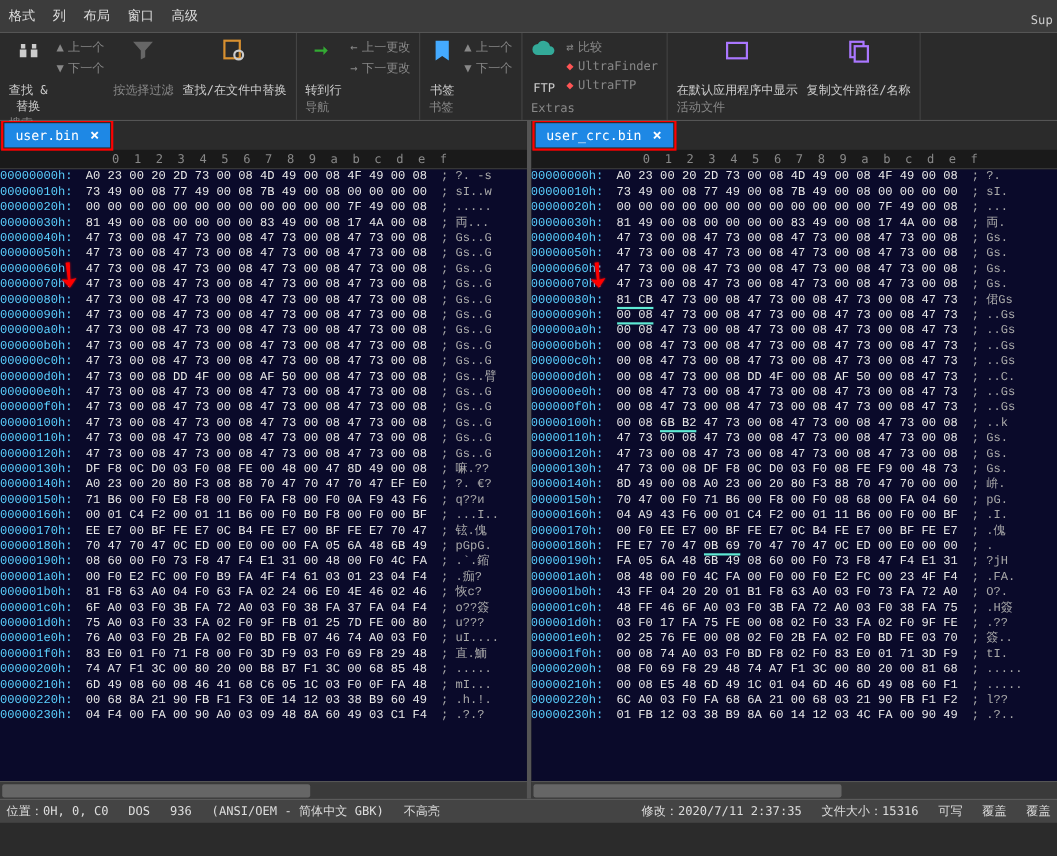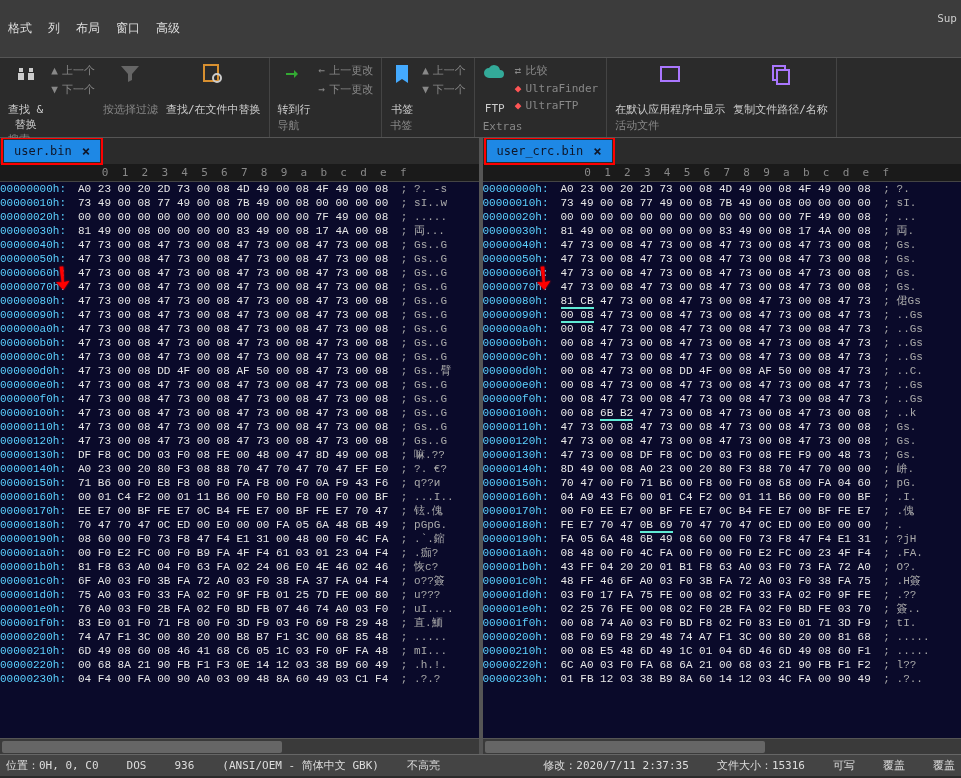--- a/index.html
+++ b/index.html
@@ -7,21 +7,21 @@
     font-family: "Microsoft YaHei", "Consolas", monospace;
     background: #2b2b2b;
     color: #ccc;
     font-size: 11px;
     overflow: hidden;
     width: 961px;
     height: 778px;
   }
   .menu-bar {
     background: #3c3c3c;
-    padding: 20px 8px;
+    padding: 6px 8px;
     display: flex;
     gap: 16px;
     font-size: 12px;
     color: #ddd;
     border-bottom: 1px solid #555;
   }
   .menu-item { cursor: pointer; }
   .ribbon {
     background: #2b2b2b;
     display: flex;
@@ -81,21 +81,21 @@
     overflow: hidden;
   }
   .tab-bar {
     background: #2b2b2b;
     display: flex;
     padding: 2px 4px;
     position: relative;
   }
   .file-tab {
     background: #1e88e5;
-    color: #0f172a;
+    color: #ffffff;
     padding: 3px 10px;
     display: flex;
     align-items: center;
     gap: 10px;
     font-size: 12px;
   }
   .file-tab.annotated {
     outline: 2px solid red;
     outline-offset: 1px;
   }
@@ -165,21 +165,21 @@
     border-radius: 2px;
   }
   .status-bar {
     background: #444;
     color: #ddd;
     display: flex;
     align-items: center;
     font-size: 11px;
     height: 22px;
     padding: 0 6px;
-    gap: 28px;
+    gap: 18px;
     border-top: 1px solid #666;
   }
   .status-field { white-space: nowrap; }
   .status-spacer { flex: 1; }
   .sup-label {
     position: absolute;
     top: 12px;
     right: 4px;
     color: #ccc;
     font-size: 11px;

